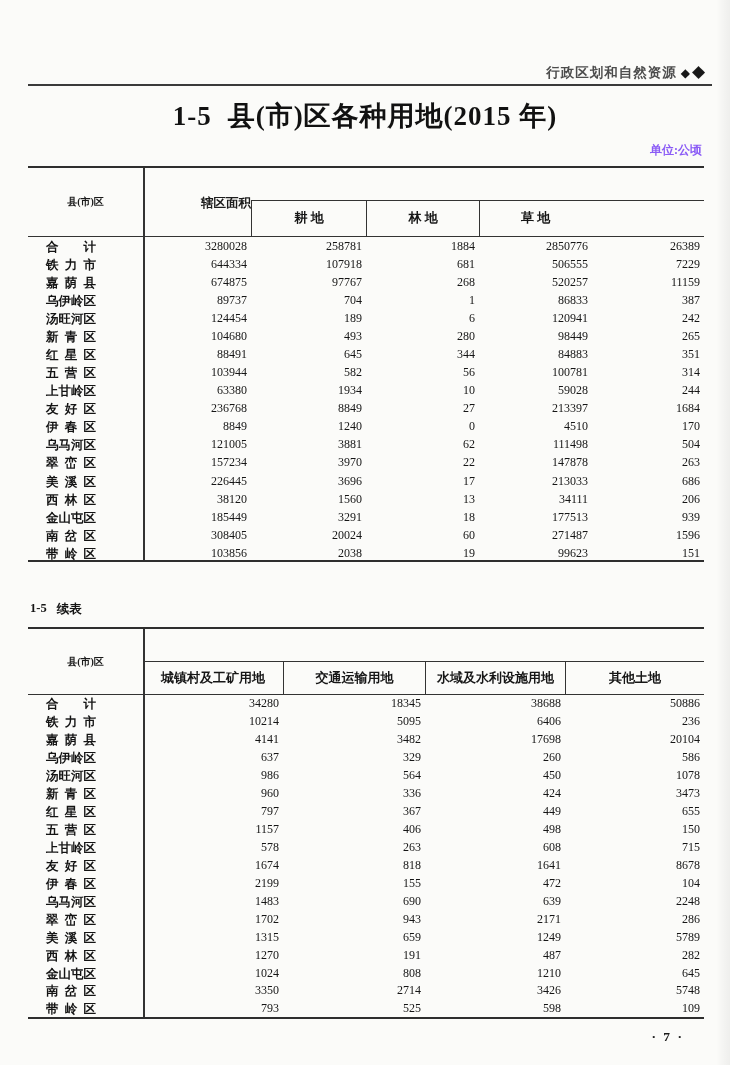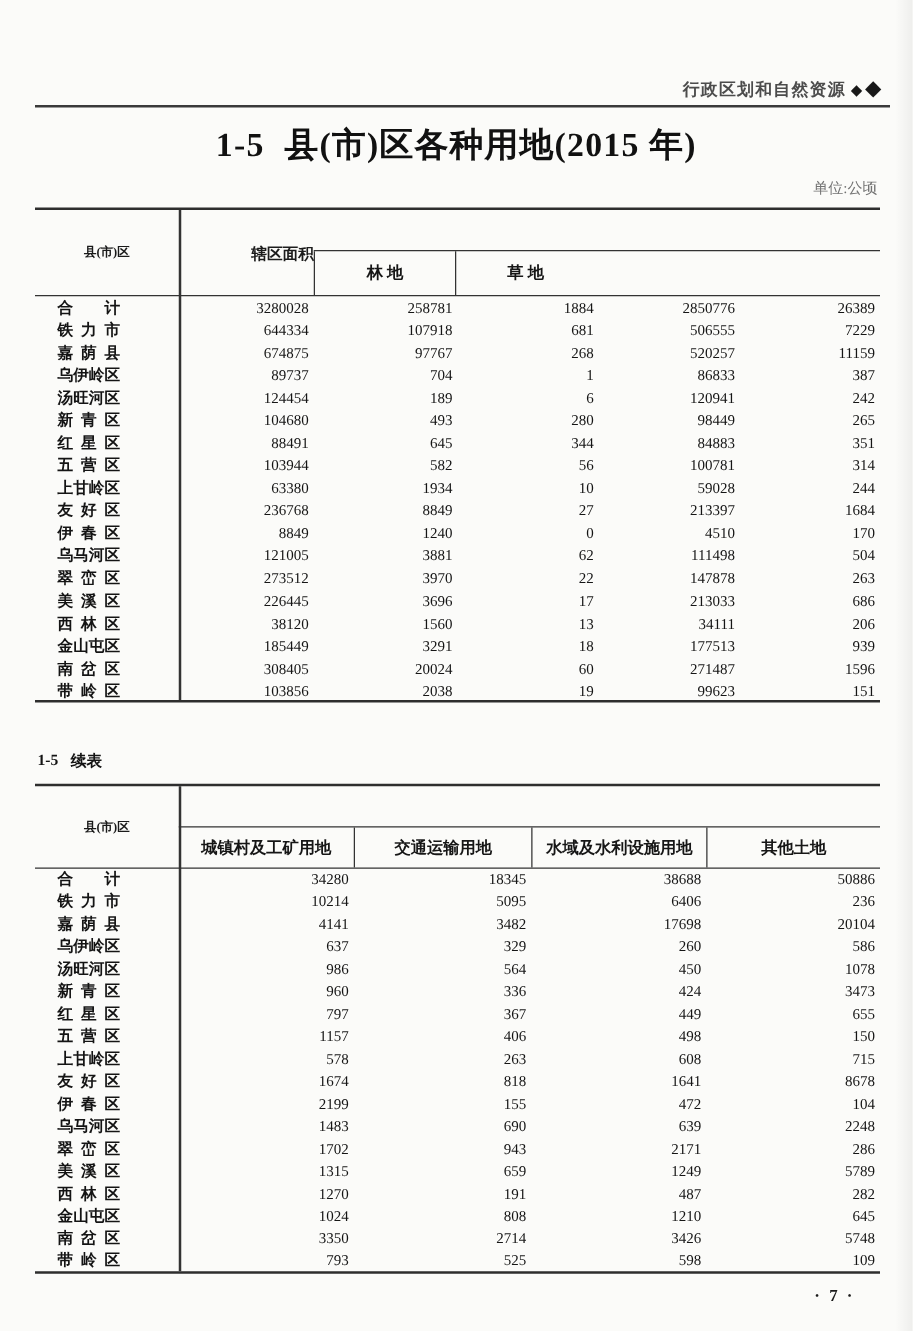--- a/index.html
+++ b/index.html
@@ -13,21 +13,21 @@
     background:linear-gradient(to right,rgba(0,0,0,0),rgba(0,0,0,0.05));}
   
   .masthead{position:absolute;top:61px;left:28px;right:24px;text-align:right;
     font-size:13.5px;letter-spacing:1px;color:#4c4c4c;font-weight:600;}
   .masthead .d1{font-size:12px;color:#181818;margin-left:4px;}
   .masthead .d2{font-size:17px;color:#181818;margin-left:1px;}
   .mast-rule{position:absolute;top:84px;left:28px;right:18px;height:2px;background:#3a3a3a;}
   
   .title{position:absolute;top:98px;left:0;width:730px;display:flex;justify-content:center;
     align-items:baseline;gap:16px;font-weight:bold;font-size:27px;letter-spacing:1px;color:#111;}
-  .unit{position:absolute;top:142px;right:28px;font-size:12px;font-weight:400;color:#737373;}
+  .unit{position:absolute;top:142px;right:28px;font-size:12px;font-weight:700;color:#8b5cf6;}
   
   .dtable{position:absolute;left:28px;width:676px;
     border-top:2px solid #2e2e2e;border-bottom:2px solid #2e2e2e;box-sizing:border-box;}
   .dtable .vline{position:absolute;left:115px;top:0;bottom:0;width:1.5px;background:#333;}
   .thead{position:relative;border-bottom:1.5px solid #333;box-sizing:border-box;}
   .rowhead-label{position:absolute;left:0;width:115px;text-align:center;
     font-size:10px;font-weight:600;color:#1a1a1a;}
   .subband{position:absolute;right:0;bottom:0;border-top:1.5px solid #333;display:flex;box-sizing:border-box;}
   .subband .shc{display:flex;align-items:center;justify-content:center;
     font-size:13px;font-weight:600;box-sizing:border-box;color:#161616;}
@@ -86,20 +86,21 @@
 </div>
 
 <div class="unit">单位:公顷</div>
 
 <div class="dtable t1">
   <div class="vline"></div>
   <div class="thead">
     <div class="rowhead-label">县(市)区</div>
     <div class="head-area">辖区面积</div>
     <div class="subband">
+      <div class="shc sc0">耕 地</div>
       <div class="shc sc2">林 地</div>
       <div class="shc sc3">草 地</div>
     </div>
   </div>
   <div class="tbody">
       <div class="trow">
         <div class="cell c0"><span class="rname">合计</span></div>
         <div class="cell num c1">3280028</div>
         <div class="cell num c2">258781</div>
         <div class="cell num c3">1884</div>
@@ -189,21 +190,21 @@
       <div class="trow">
         <div class="cell c0"><span class="rname">乌马河区</span></div>
         <div class="cell num c1">121005</div>
         <div class="cell num c2">3881</div>
         <div class="cell num c3">62</div>
         <div class="cell num c4">111498</div>
         <div class="cell num c5">504</div>
       </div>
       <div class="trow">
         <div class="cell c0"><span class="rname">翠峦区</span></div>
-        <div class="cell num c1">273512</div>
+        <div class="cell num c1">157234</div>
         <div class="cell num c2">3970</div>
         <div class="cell num c3">22</div>
         <div class="cell num c4">147878</div>
         <div class="cell num c5">263</div>
       </div>
       <div class="trow">
         <div class="cell c0"><span class="rname">美溪区</span></div>
         <div class="cell num c1">226445</div>
         <div class="cell num c2">3696</div>
         <div class="cell num c3">17</div>

